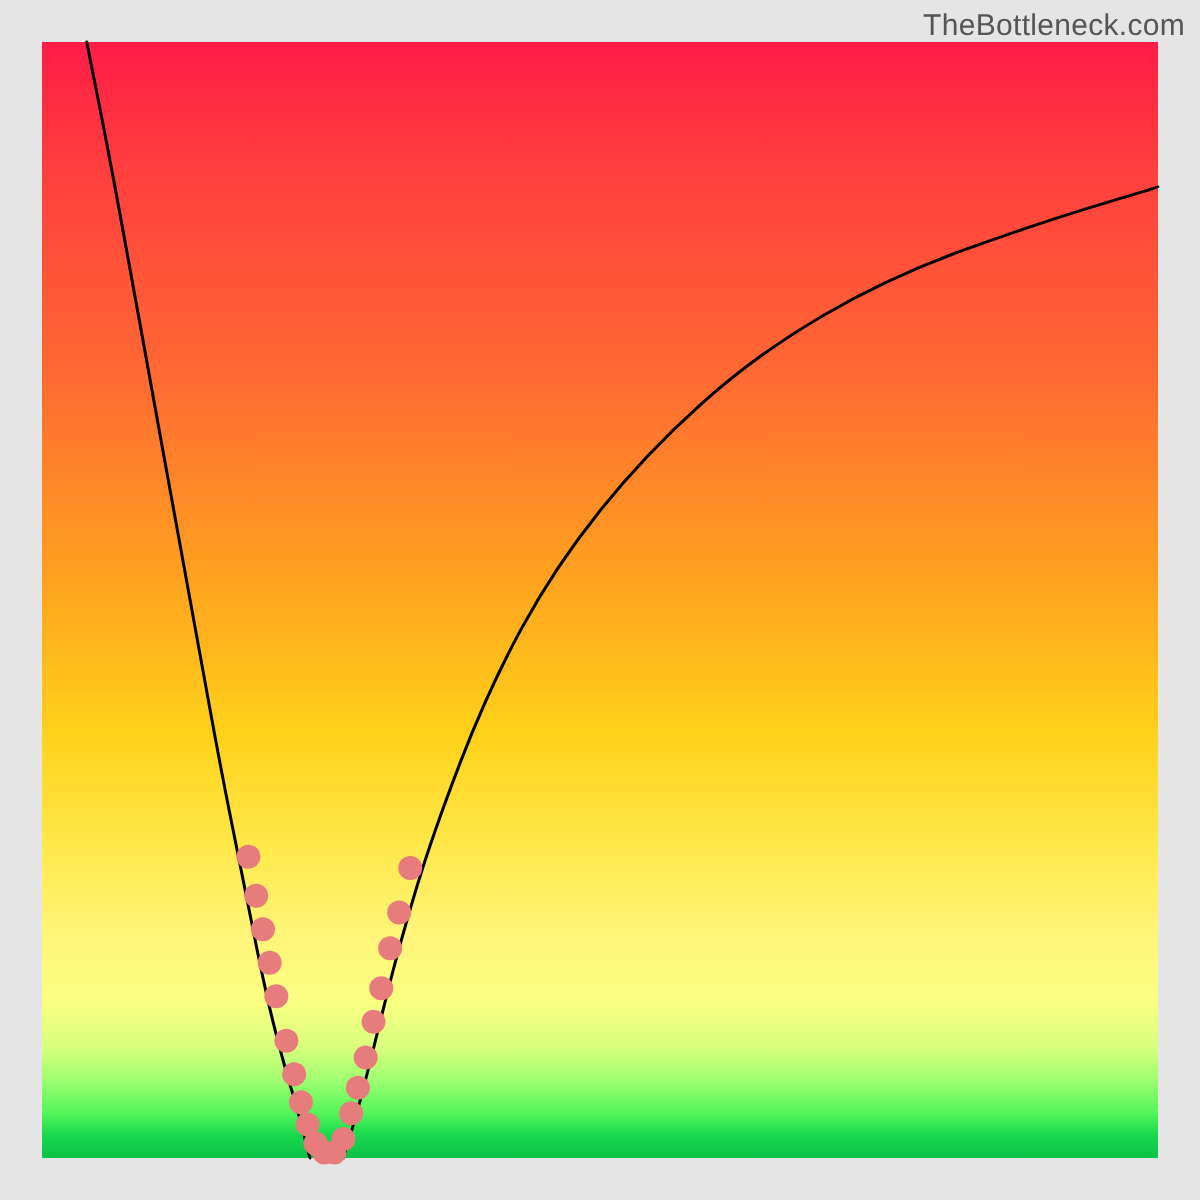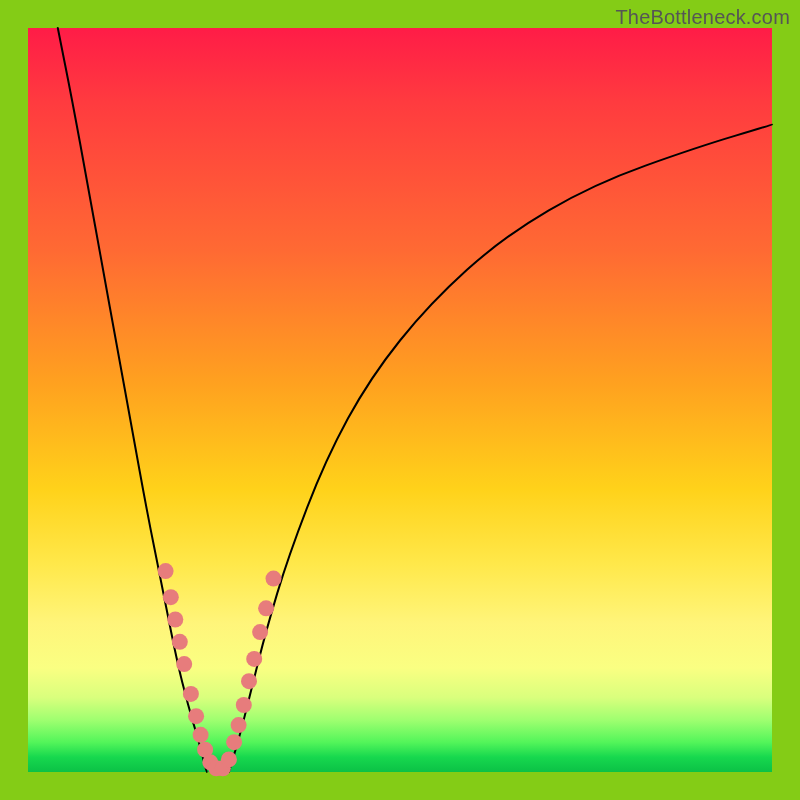--- a/index.html
+++ b/index.html
@@ -10,21 +10,21 @@
     overflow: hidden;
     background: #000;
     font-family: Arial, Helvetica, sans-serif;
   }
   .frame {
     position: absolute;
     top: 0;
     left: 0;
     width: 800px;
     height: 800px;
-    background: #84cc16;
+    background: #e5e5e5;
   }
   .plot-area {
     position: absolute;
     top: 28px;
     left: 28px;
     width: 744px;
     height: 744px;
     
     background: linear-gradient(
       to bottom,

